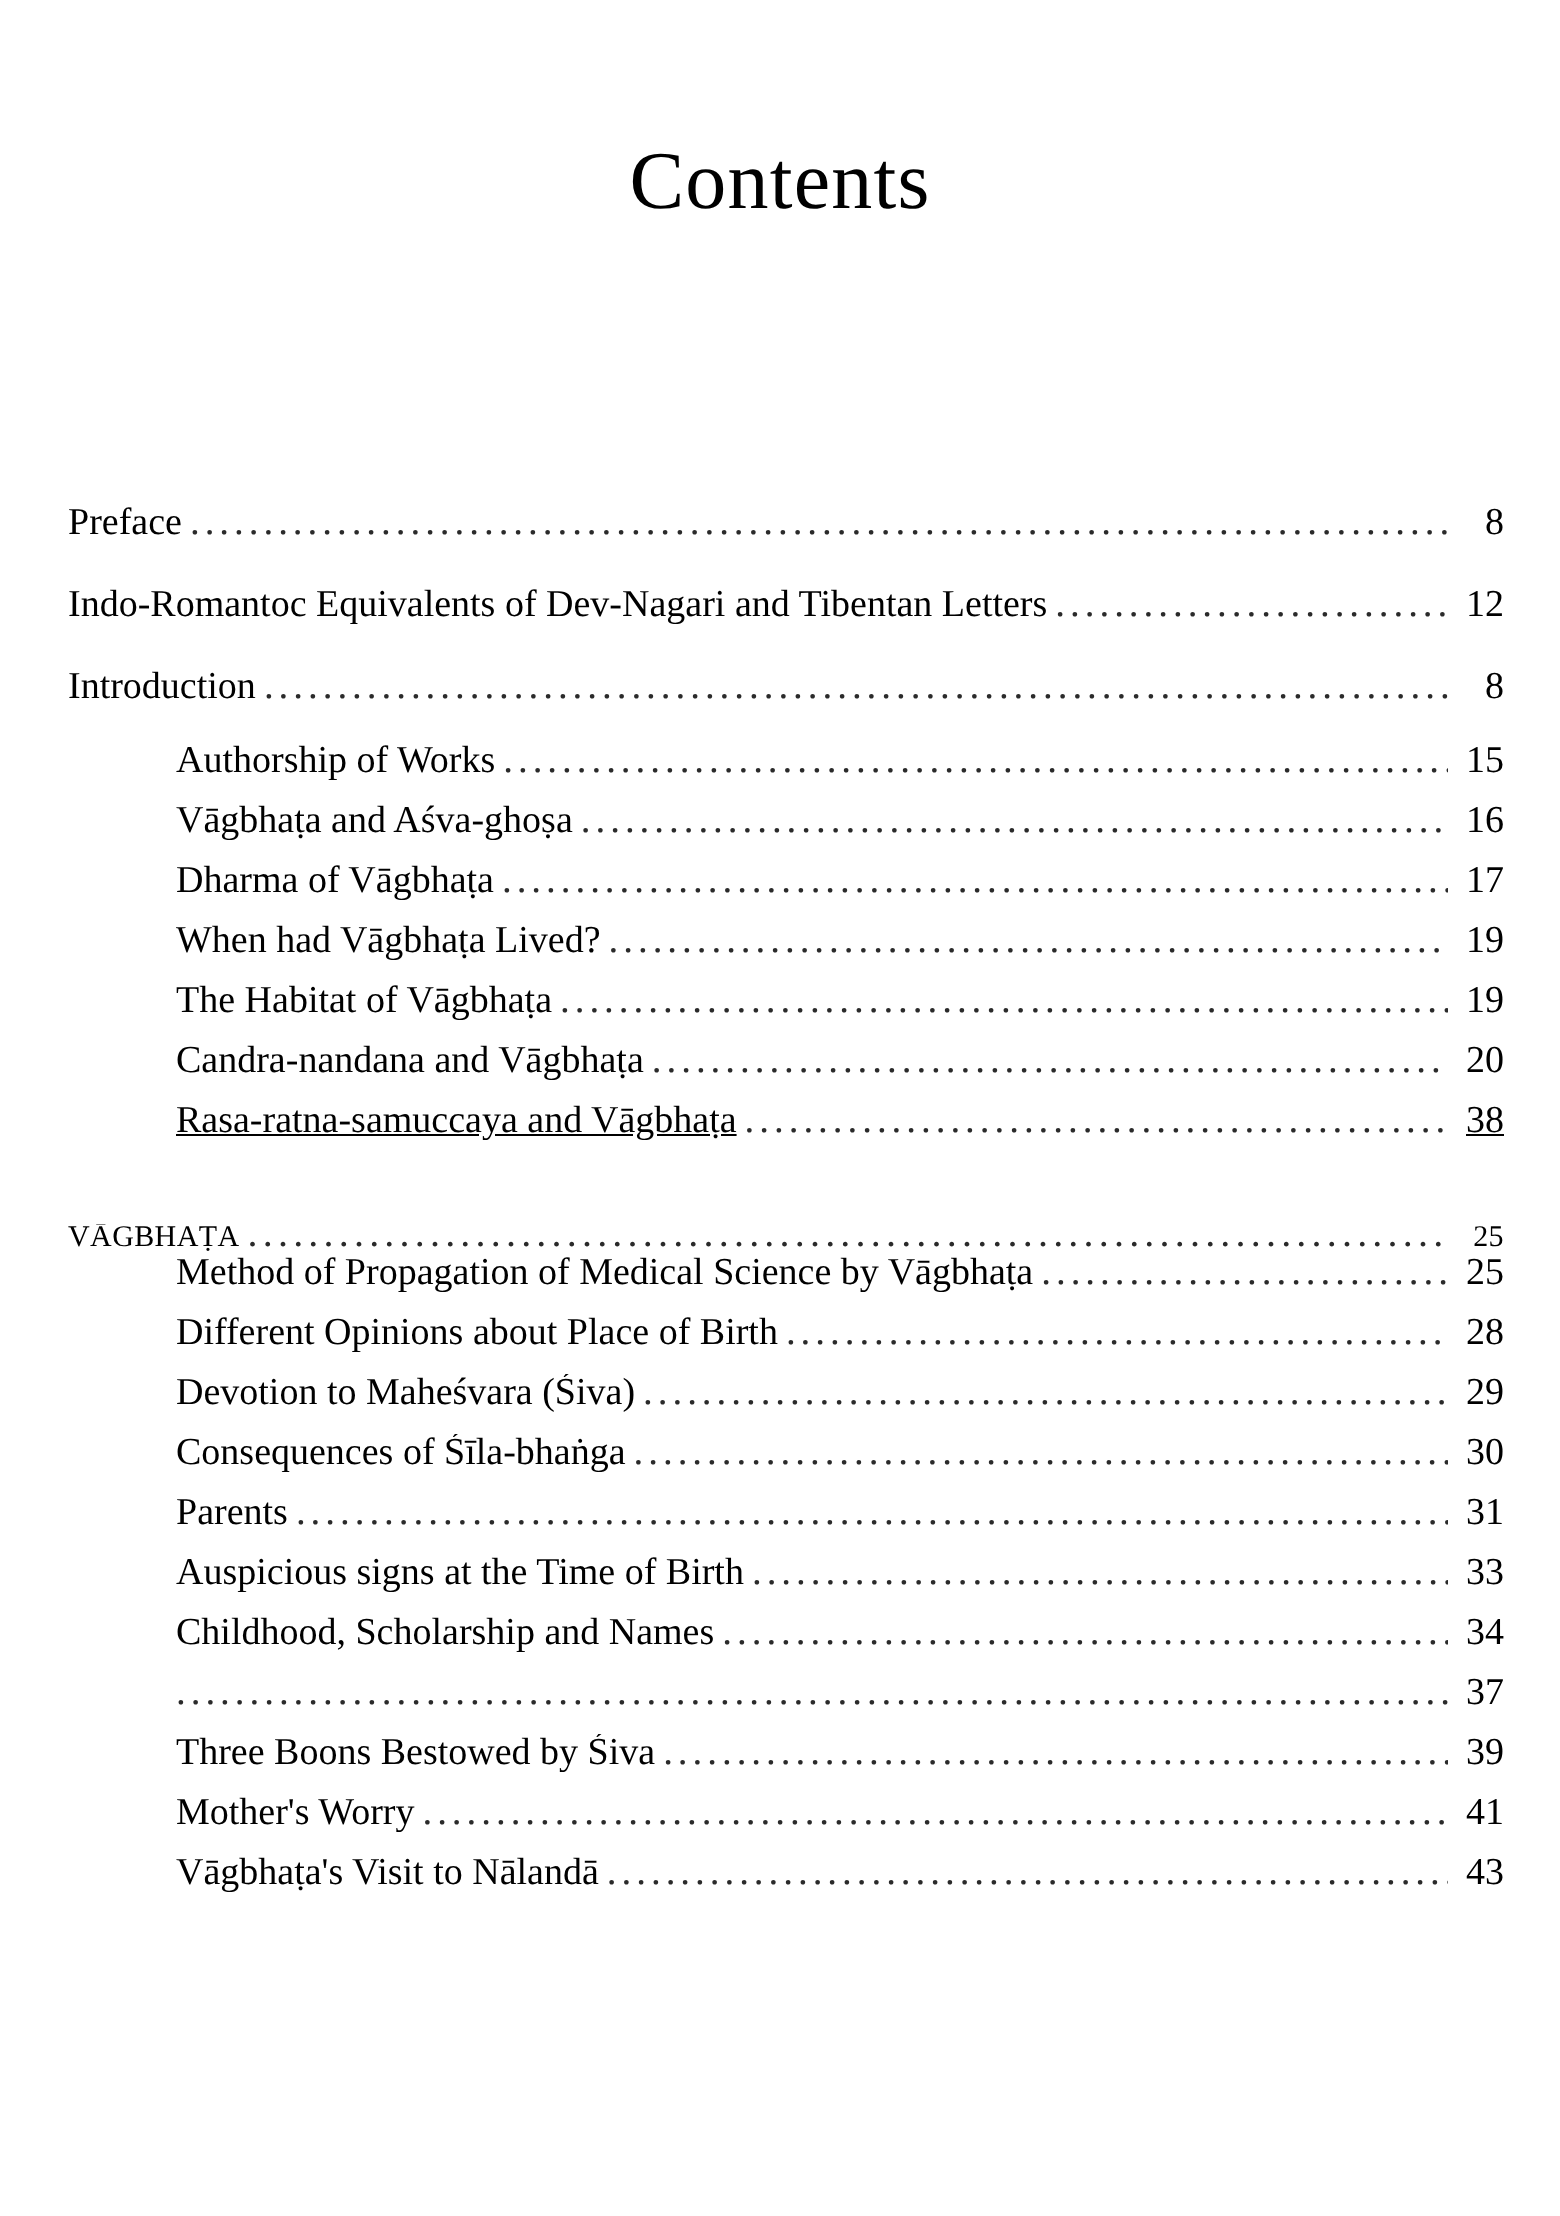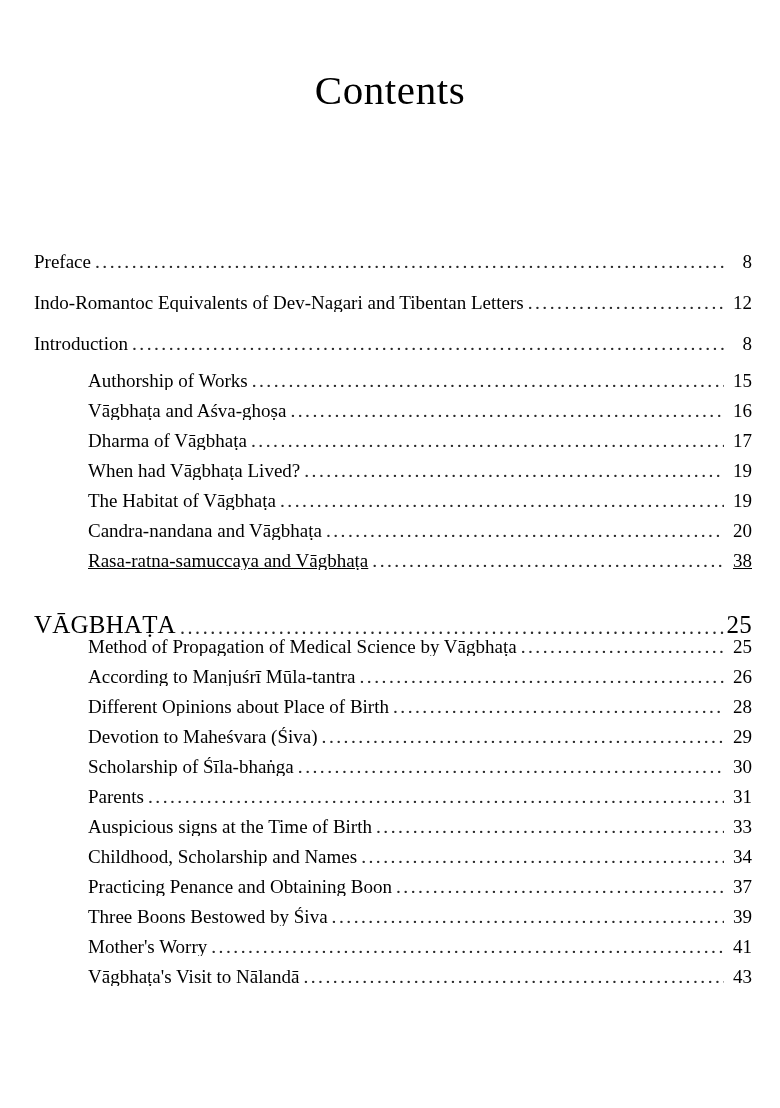--- a/index.html
+++ b/index.html
@@ -109,21 +109,21 @@
   .group-sub .toc-entry:last-child {
     margin-bottom: 0;
     text-decoration: underline;
   }
 
   
   .group-head {
     margin-top: 42px;
   }
   .group-head .toc-entry {
-    font-size: 25px;
+    font-size: 15px;
     letter-spacing: 0.2px;
   }
   .group-head .toc-entry .leader::after {
     font-size: 20px;
   }
 
   .group-sub2 {
     padding-left: 54px;
   }
   .group-sub2 .toc-entry {
@@ -206,56 +206,50 @@
         </div>
       </div>
 
     <div class="toc-group group-sub2">
         <div class="toc-entry">
           <span class="label">Method of Propagation of Medical Science by Vāgbhaṭa</span>
           <span class="leader"></span>
           <span class="page-no">25</span>
         </div>
         <div class="toc-entry">
-          <span class="label">According to Manjuśrī Mūla-tantra</span>
-          <span class="leader"></span>
-          <span class="page-no">26</span>
-        </div>
-        <div class="toc-entry">
           <span class="label">Different Opinions about Place of Birth</span>
           <span class="leader"></span>
           <span class="page-no">28</span>
         </div>
         <div class="toc-entry">
           <span class="label">Devotion to Maheśvara (Śiva)</span>
           <span class="leader"></span>
           <span class="page-no">29</span>
         </div>
         <div class="toc-entry">
-          <span class="label">Scholarship of Śīla-bhaṅga</span>
+          <span class="label">Consequences of Śīla-bhaṅga</span>
           <span class="leader"></span>
           <span class="page-no">30</span>
         </div>
         <div class="toc-entry">
           <span class="label">Parents</span>
           <span class="leader"></span>
           <span class="page-no">31</span>
         </div>
         <div class="toc-entry">
           <span class="label">Auspicious signs at the Time of Birth</span>
           <span class="leader"></span>
           <span class="page-no">33</span>
         </div>
         <div class="toc-entry">
           <span class="label">Childhood, Scholarship and Names</span>
           <span class="leader"></span>
           <span class="page-no">34</span>
         </div>
         <div class="toc-entry">
-          <span class="label">Practicing Penance and Obtaining Boon</span>
           <span class="leader"></span>
           <span class="page-no">37</span>
         </div>
         <div class="toc-entry">
           <span class="label">Three Boons Bestowed by Śiva</span>
           <span class="leader"></span>
           <span class="page-no">39</span>
         </div>
         <div class="toc-entry">
           <span class="label">Mother's Worry</span>

